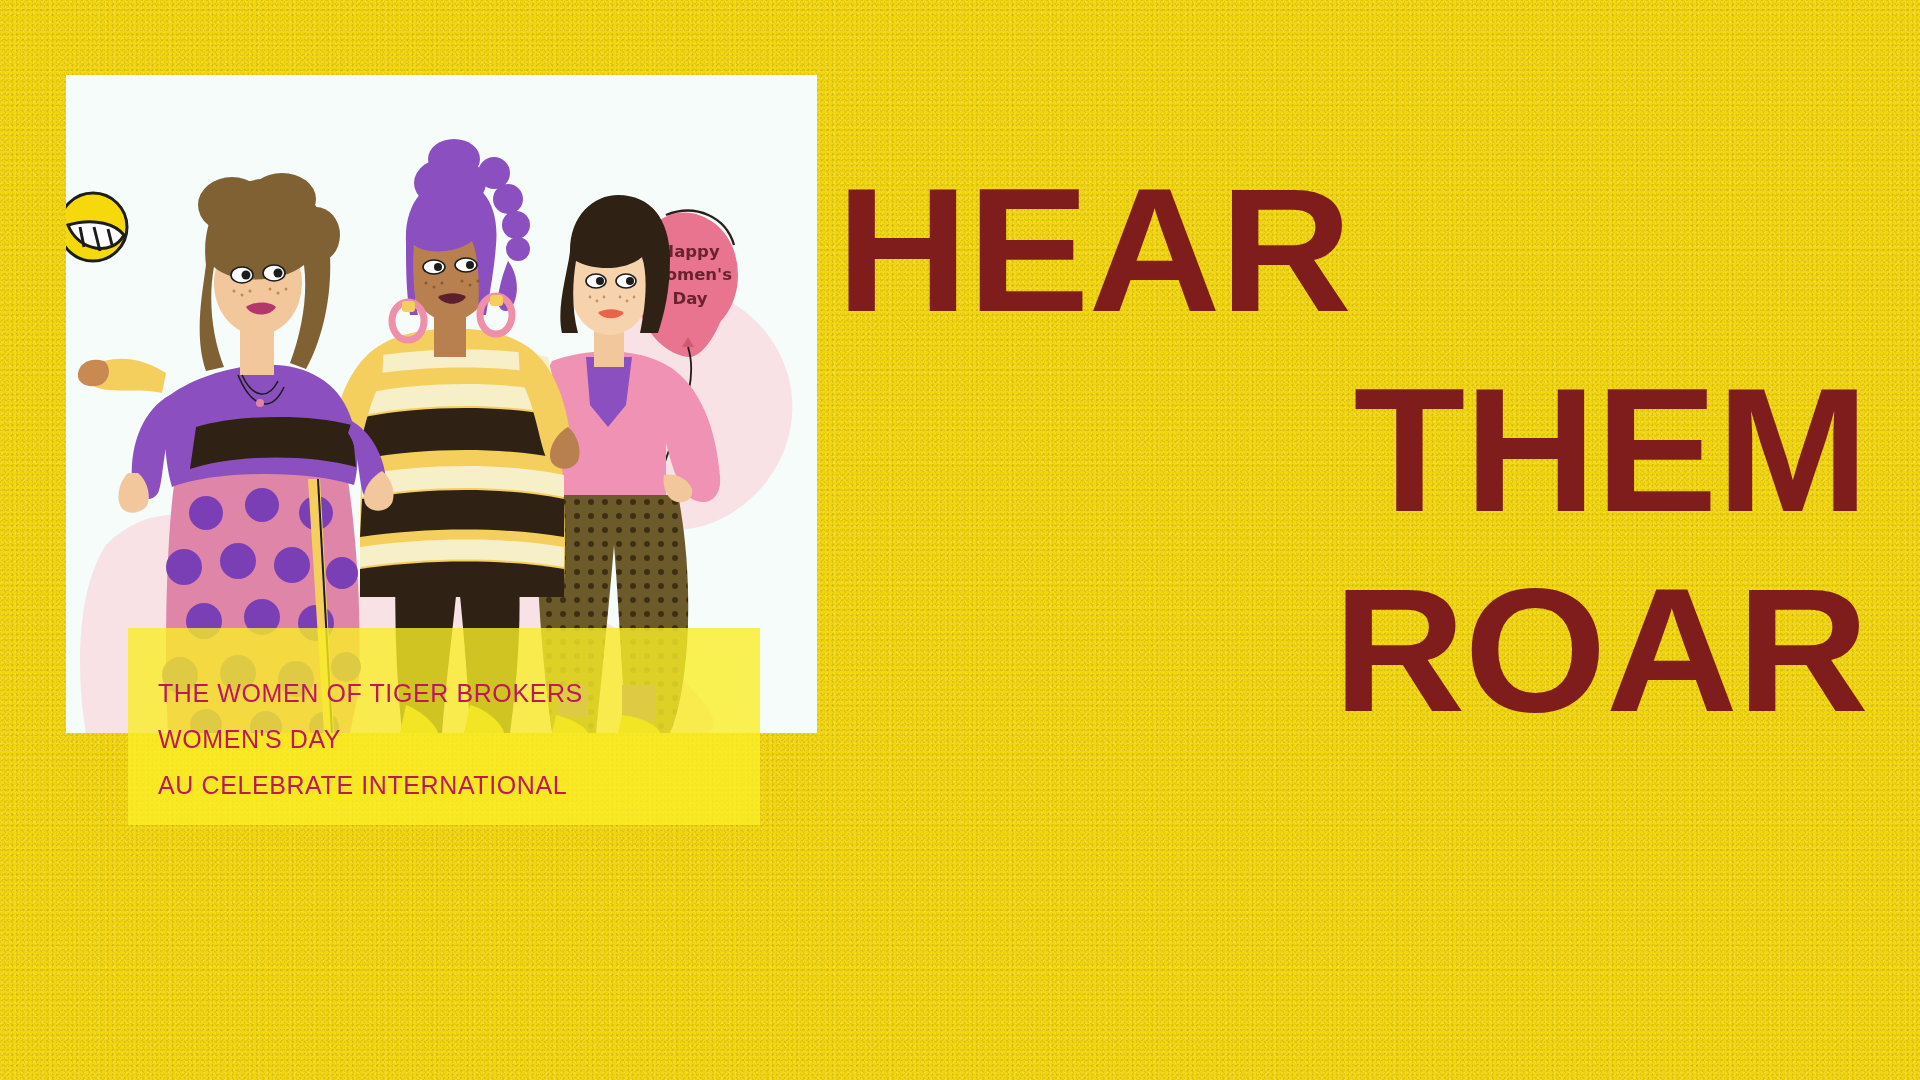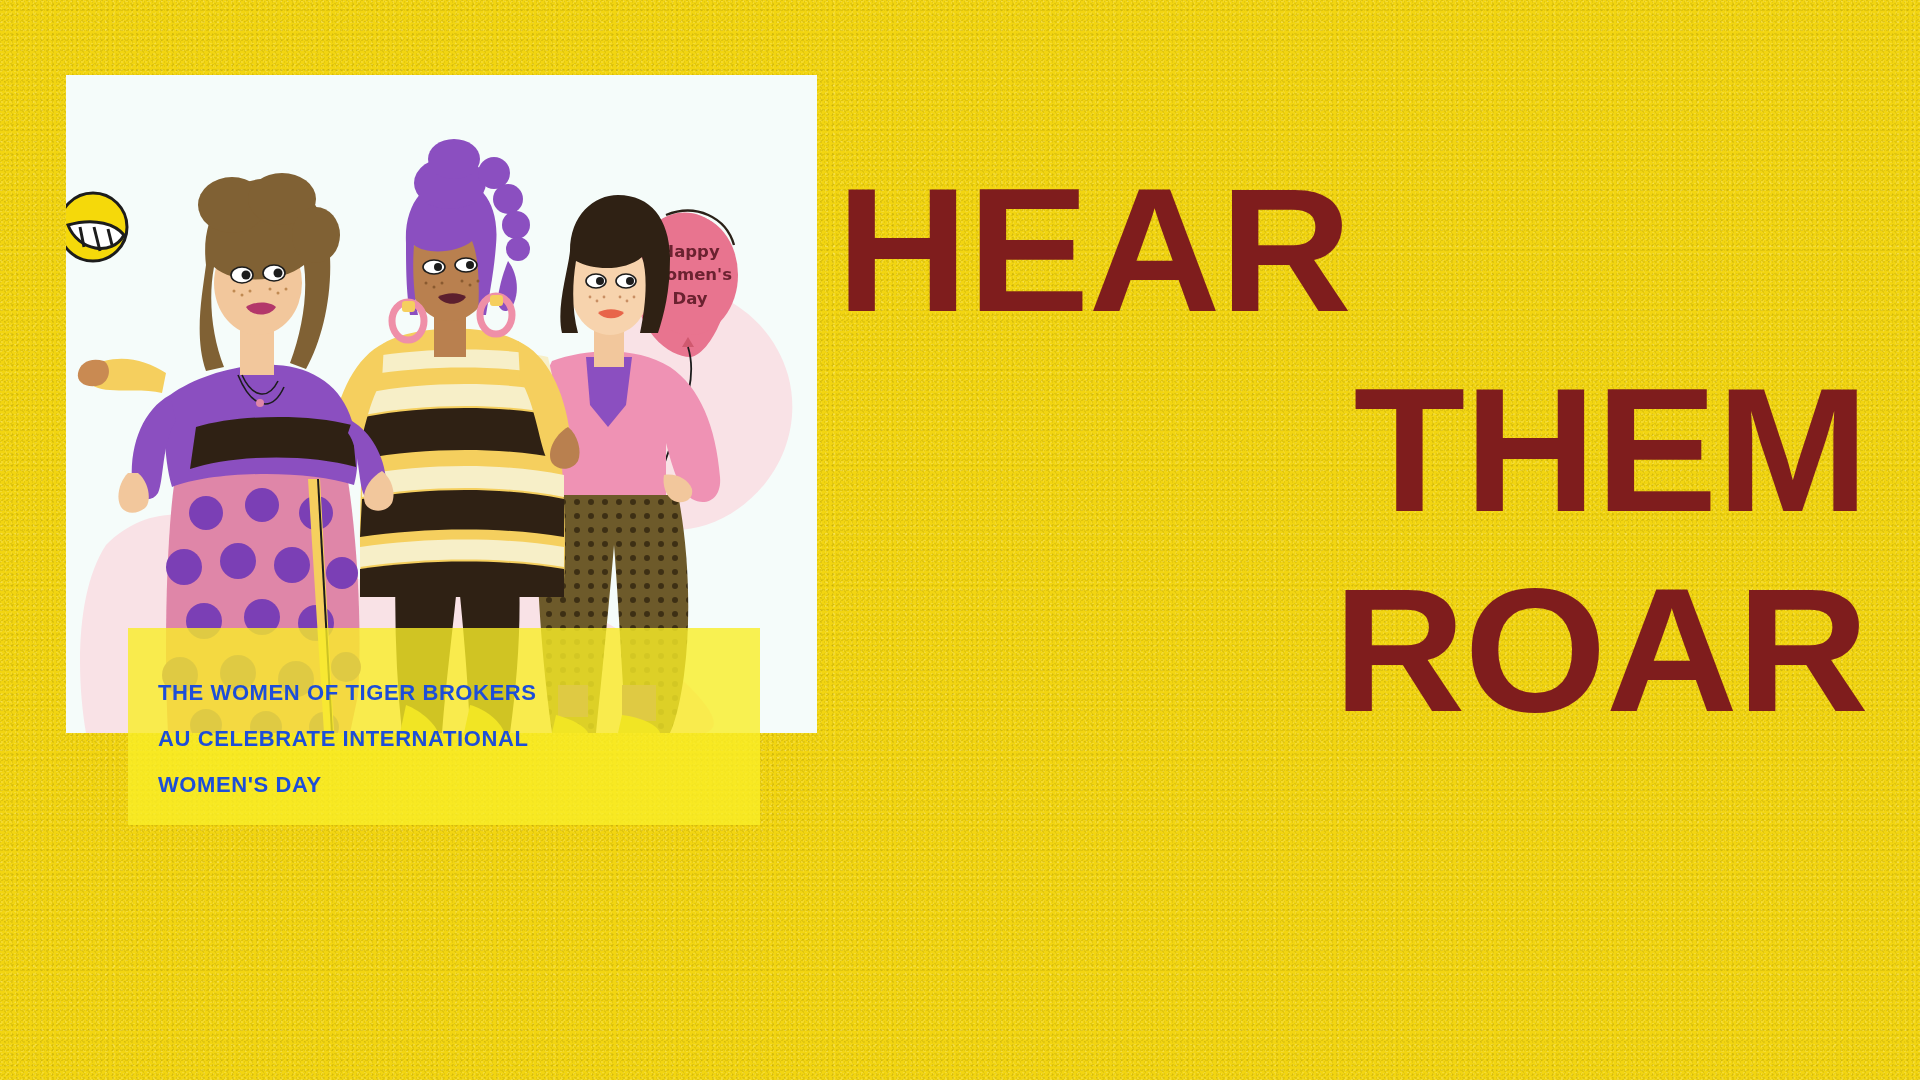--- a/index.html
+++ b/index.html
@@ -33,22 +33,22 @@
   }
   .panel svg{ display:block; width:100%; height:100%; }
 
   
   .caption{
     position:absolute; left:128px; top:628px; width:632px; height:197px;
     background:rgba(249,237,39,.80); z-index:3;
     padding:42px 0 0 30px;
   }
   .caption .line{
-    font-size:22px; font-weight:bold; letter-spacing:.6px;
-    line-height:46px; color:#1d4ed8; white-space:nowrap;
+    font-size:25px; font-weight:normal; letter-spacing:.6px;
+    line-height:46px; color:#be185d; white-space:nowrap;
   }
 
   
   .headline{
     position:absolute; left:868px; top:150px; width:1000px; z-index:3;
     color:#7f1d1d;
     font-weight:bold;
     font-size:176px;
     line-height:200px;
     letter-spacing:-1px;
@@ -268,21 +268,21 @@
         <circle cx="27" cy="152" r="34" fill="#f5d90a" stroke="#1c1c1c" stroke-width="3"></circle>
         <path d="M2 150 C12 176 46 182 58 160 C50 150 30 142 2 150 Z" fill="#fff" stroke="#1c1c1c" stroke-width="3"></path>
         <path d="M14 152 L18 172 M28 152 L34 176 M42 154 L46 170" stroke="#1c1c1c" stroke-width="3" fill="none"></path>
       </g>
     </g>
   </svg>
 </div>
 
 <div class="caption">
   <div class="line">THE WOMEN OF TIGER BROKERS</div>
+  <div class="line">WOMEN'S DAY</div>
   <div class="line">AU CELEBRATE INTERNATIONAL</div>
-  <div class="line">WOMEN'S DAY</div>
 </div>
 
 <div class="headline">
   <span class="hl hl-1">HEAR</span>
   <span class="hl hl-2">THEM</span>
   <span class="hl hl-3">ROAR</span>
 </div>
 
 </body></html>

